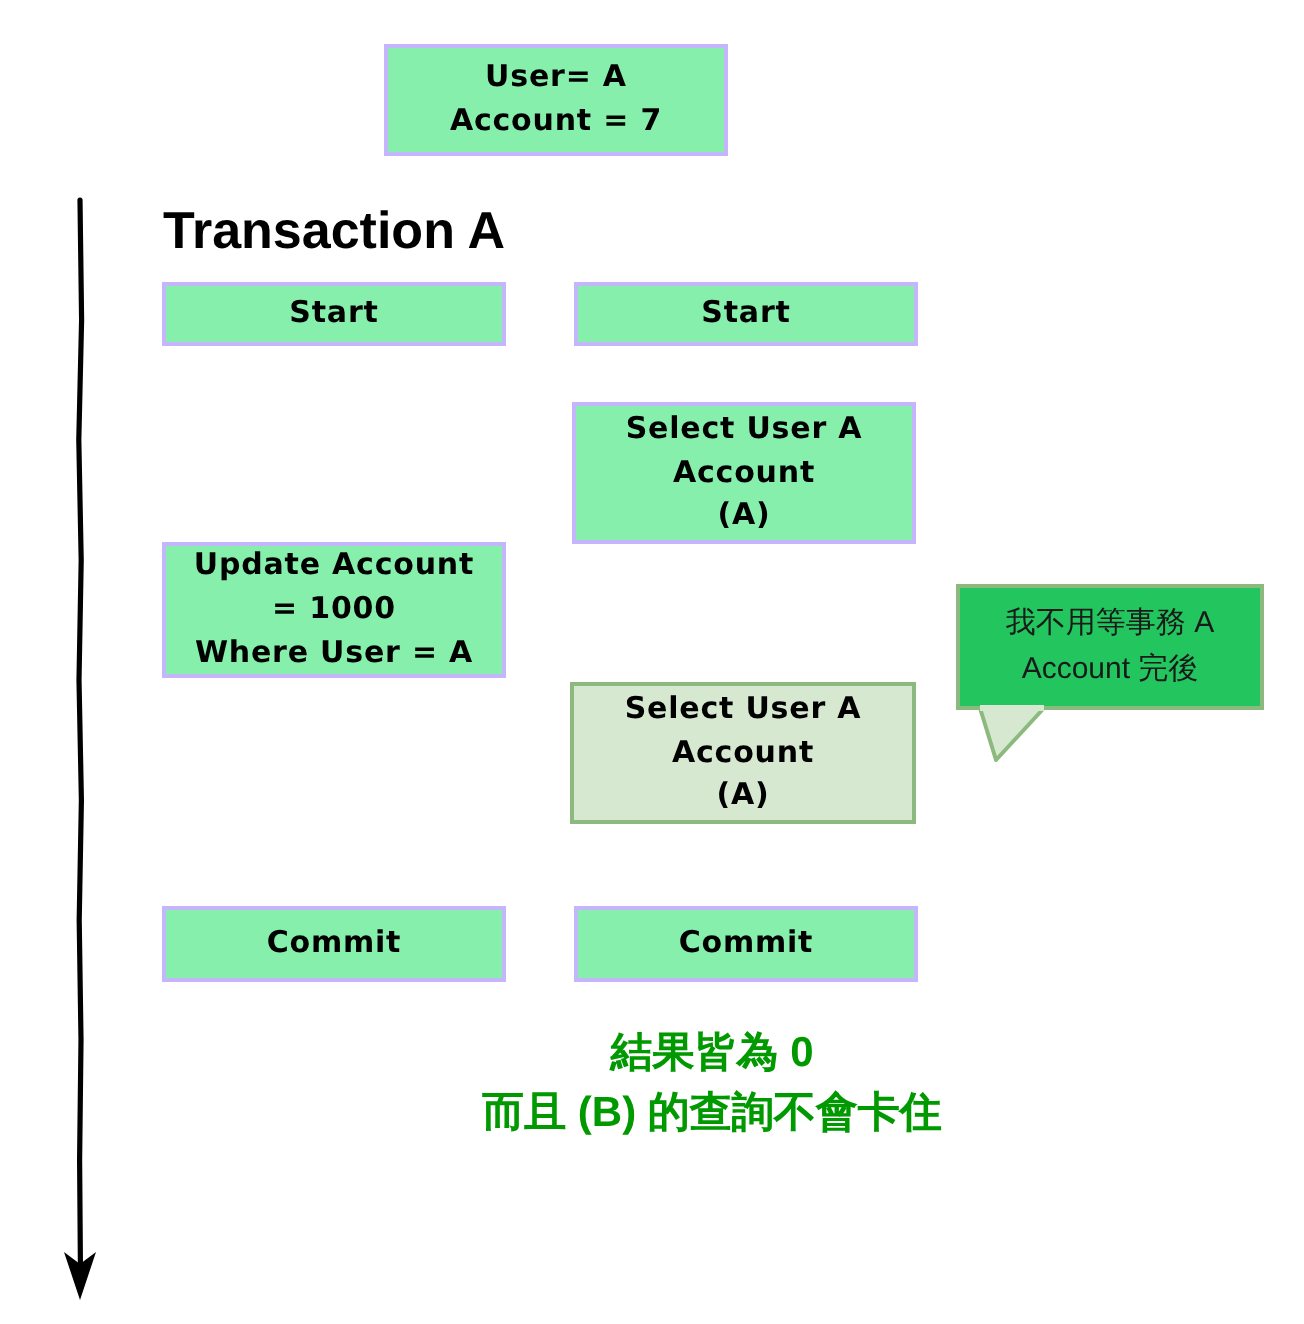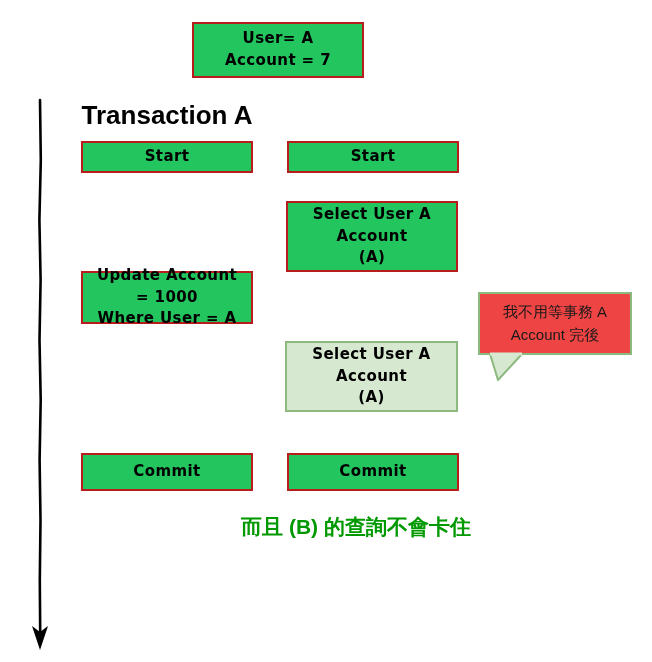--- a/index.html
+++ b/index.html
@@ -21,22 +21,22 @@
     position: absolute;
     left: 0;
     top: 0;
     width: 652px;
     height: 662px;
     pointer-events: none;
   }
   .node {
     position: absolute;
     box-sizing: border-box;
-    border: 2px solid #b91c1c;
-    background: #22c55e;
+    border: 2px solid #c4b5fd;
+    background: #86efac;
     display: flex;
     flex-direction: column;
     align-items: center;
     justify-content: center;
     font-family: "DejaVu Sans", sans-serif;
     font-weight: bold;
     font-size: 15px;
     line-height: 1.45;
     color: #000000;
     letter-spacing: 0.4px;
@@ -55,21 +55,21 @@
     font-family: "Liberation Sans", sans-serif;
     font-weight: bold;
     font-size: 26px;
     color: #000000;
     text-align: center;
     white-space: nowrap;
   }
   .bubble {
     position: absolute;
     box-sizing: border-box;
-    background: #ef4444;
+    background: #22c55e;
     border: 2px solid #8cba7e;
     display: flex;
     flex-direction: column;
     align-items: center;
     justify-content: center;
     font-family: "Liberation Sans", sans-serif;
     font-size: 15px;
     line-height: 1.5;
     color: #1a1a1a;
     text-align: right;
@@ -112,21 +112,21 @@
     <span class="line">User= A</span>
     <span class="line">Account = 7</span>
   </div>
 
   <div class="col-header" style="left:81px; top:100px; width:172px;">Transaction A</div>
 
   <div class="node" style="left:81px; top:141px; width:172px; height:32px;">
     <span class="line">Start</span>
   </div>
 
-  <div class="node" style="left:81px; top:271px; width:172px; height:53px;">
+  <div class="node" style="left:81px; top:271px; width:172px; height:68px;">
     <span class="line">Update Account</span>
     <span class="line">= 1000</span>
     <span class="line">Where User = A</span>
   </div>
 
   <div class="node" style="left:81px; top:453px; width:172px; height:38px;">
     <span class="line">Commit</span>
   </div>
 
   <div class="node" style="left:287px; top:141px; width:172px; height:32px;">
@@ -152,16 +152,17 @@
   <div class="bubble" style="left:478px; top:292px; width:154px; height:63px;">
     <span class="line">我不用等事務 A</span>
     <span class="line">Account 完後</span>
   </div>
   <svg class="bubble-tail" style="left:486px; top:352px;" viewBox="0 0 42 30">
     <path d="M4 2 L36 2 L12 28 Z" fill="#d6e8d0" stroke="#8cba7e" stroke-width="2" stroke-linejoin="round"></path>
     <path d="M4 2 L36 2" stroke="#d6e8d0" stroke-width="3"></path>
   </svg>
 
   <div class="conclusion" style="left:176px; top:512px; width:360px;">
+    <span class="line">結果皆為 0</span>
     <span class="line">而且 (B) 的查詢不會卡住</span>
   </div>
 
 </div>
 
 </body></html>

